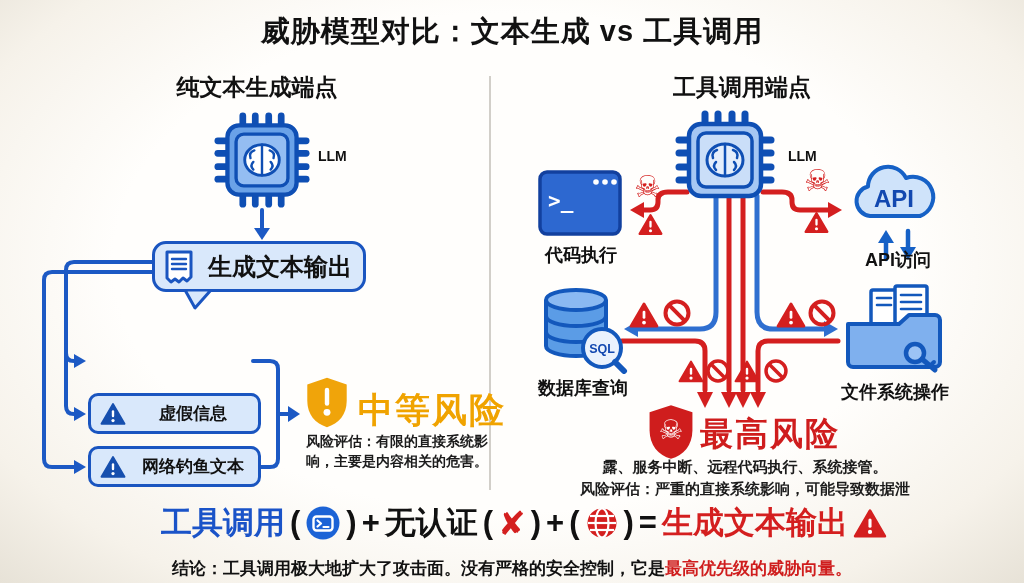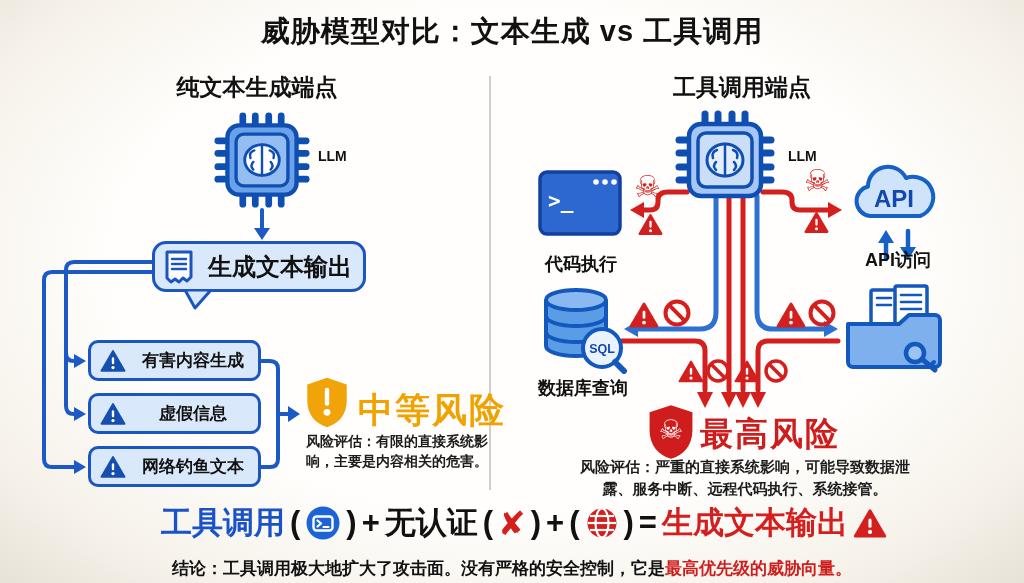--- a/index.html
+++ b/index.html
@@ -139,28 +139,20 @@
           <line x1="7" y1="14" x2="21" y2="14"></line>
           <line x1="7" y1="19" x2="21" y2="19"></line>
       </g>
     </svg>
     <span class="bubble-text">生成文本输出</span>
   </div>
   <svg class="abs" style="left:182px;top:289px;" width="32" height="22" viewBox="0 0 32 22">
     <path d="M3,1 L29,1 L13,19 Z" fill="#d9e8fb" stroke="#1a55c0" stroke-width="3" stroke-linejoin="round"></path>
   </svg>
 
-  <div class="abs tbox" style="top:340px;">
-    <svg width="26" height="24" viewBox="0 0 24 22" style="color:#164fae;">
-      <path d="M12 2 L22.5 20 H1.5 Z" fill="currentColor" stroke="currentColor" stroke-width="2" stroke-linejoin="round"></path>
-      <rect x="10.9" y="7.5" width="2.2" height="6.5" rx="1.1" fill="#fff"></rect>
-        <circle cx="12" cy="17" r="1.5" fill="#fff"></circle>
-    </svg>
-    <span class="tbox-label">有害内容生成</span>
-  </div>
   <div class="abs tbox" style="top:393px;">
     <svg width="26" height="24" viewBox="0 0 24 22" style="color:#164fae;">
       <path d="M12 2 L22.5 20 H1.5 Z" fill="currentColor" stroke="currentColor" stroke-width="2" stroke-linejoin="round"></path>
       <rect x="10.9" y="7.5" width="2.2" height="6.5" rx="1.1" fill="#fff"></rect>
         <circle cx="12" cy="17" r="1.5" fill="#fff"></circle>
     </svg>
     <span class="tbox-label">虚假信息</span>
   </div>
   <div class="abs tbox" style="top:446px;">
     <svg width="26" height="24" viewBox="0 0 24 22" style="color:#164fae;">
@@ -223,21 +215,21 @@
       <circle cx="12" cy="17" r="1.5" fill="#fff"></circle>
   </svg>
 
   <svg class="abs" style="left:538px;top:170px;" width="84" height="66" viewBox="0 0 84 66">
     <rect x="2" y="2" width="80" height="62" rx="7" fill="#2d68d0" stroke="#12409e" stroke-width="3.5"></rect>
     <circle cx="58" cy="12" r="2.8" fill="#fff"></circle>
       <circle cx="67" cy="12" r="2.8" fill="#fff"></circle>
       <circle cx="76" cy="12" r="2.8" fill="#fff"></circle>
     <text x="10" y="38" font-size="21" font-weight="bold" fill="#ffffff" font-family="DejaVu Sans Mono, monospace">&gt;_</text>
   </svg>
-  <div class="abs cap-label ctr" style="left:526px;top:252px;width:110px;">代码执行</div>
+  <div class="abs cap-label ctr" style="left:526px;top:243px;width:110px;">代码执行</div>
 
   <svg class="abs" style="left:848px;top:160px;" width="96" height="64" viewBox="0 0 96 64">
     <path d="M22 56 A15 15 0 0 1 20 26.5 A20 20 0 0 1 58 18 A14.5 14.5 0 0 1 72 56 Z" fill="#cfe3fa" stroke="#1661c6" stroke-width="4" stroke-linejoin="round"></path>
     <text x="46" y="47" text-anchor="middle" font-size="24" font-weight="bold" fill="#1248b0" font-family="Liberation Sans, sans-serif">API</text>
   </svg>
   <svg class="abs" style="left:870px;top:227px;" width="56" height="36" viewBox="0 0 56 36">
     <g stroke="#1661c6" stroke-width="4.5" stroke-linecap="round">
       <line x1="16" y1="32" x2="16" y2="12"></line>
         <line x1="38" y1="4" x2="38" y2="24"></line>
     </g>
@@ -269,20 +261,21 @@
       <line x1="34" y1="16" x2="48" y2="16"></line>
         <line x1="34" y1="23" x2="48" y2="23"></line>
     </g>
     <path d="M5 42 H56 L66 33 H92 a5 5 0 0 1 5 5 V80 a5 5 0 0 1 -5 5 H10 a5 5 0 0 1 -5 -5 Z" fill="#7fb0ee" stroke="#1358bc" stroke-width="4" stroke-linejoin="round"></path>
     <g>
       <circle cx="72" cy="71" r="9" fill="#9cc3f5" stroke="#1358bc" stroke-width="4.5"></circle>
       <line x1="79" y1="77" x2="92" y2="88" stroke="#1358bc" stroke-width="5" stroke-linecap="round"></line>
       <line x1="87" y1="84" x2="91" y2="80" stroke="#1358bc" stroke-width="4" stroke-linecap="round"></line>
     </g>
   </svg>
+  <div class="abs cap-label ctr" style="left:830px;top:380px;width:130px;">文件系统操作</div>
 
   <svg class="abs" style="left:629px;top:301px;" width="30" height="28" viewBox="0 0 24 22">
     <path d="M12 2 L22.5 20 H1.5 Z" fill="#d41f1f" stroke="#d41f1f" stroke-width="2" stroke-linejoin="round"></path>
     <rect x="10.9" y="7.5" width="2.2" height="6.5" rx="1.1" fill="#fff"></rect>
       <circle cx="12" cy="17" r="1.5" fill="#fff"></circle>
   </svg>
   <svg class="abs" style="left:662px;top:298px;" width="30" height="30" viewBox="0 0 30 30">
     <circle cx="15" cy="15" r="11.5" fill="none" stroke="#d41f1f" stroke-width="4"></circle>
     <line x1="7.2" y1="7.2" x2="22.8" y2="22.8" stroke="#d41f1f" stroke-width="4"></line>
   </svg>
@@ -315,22 +308,22 @@
   </svg>
 
   <div class="abs" style="left:646px;top:403px;width:50px;height:58px;">
     <svg width="50" height="58" viewBox="0 0 56 64">
       <path d="M28 2 L52 10 V30 C52 47 42 58 28 62 C14 58 4 47 4 30 V10 Z" fill="#cf1d1d"></path>
     </svg>
     <span class="abs skull-white">☠</span>
   </div>
   <span class="abs risk-high-label">最高风险</span>
   <div class="abs risk-note risk-note-r ctr">
+    <div>露、服务中断、远程代码执行、系统接管。</div>
     <div>风险评估：严重的直接系统影响，可能导致数据泄</div>
-    <div>露、服务中断、远程代码执行、系统接管。</div>
   </div>
 
   <div class="abs equation">
     <span class="eq-blue">工具调用</span>
     <span>(</span>
     <svg width="36" height="36" viewBox="0 0 36 36">
       <circle cx="18" cy="18" r="16.5" fill="#1c63d6"></circle>
       <rect x="8.5" y="11.5" width="19" height="14" rx="3" fill="none" stroke="#ffffff" stroke-width="2.4"></rect>
       <polyline points="12.5,15.5 16,18.5 12.5,21.5" fill="none" stroke="#ffffff" stroke-width="2.2" stroke-linecap="round" stroke-linejoin="round"></polyline>
       <line x1="18.5" y1="22" x2="23.5" y2="22" stroke="#ffffff" stroke-width="2.2" stroke-linecap="round"></line>

